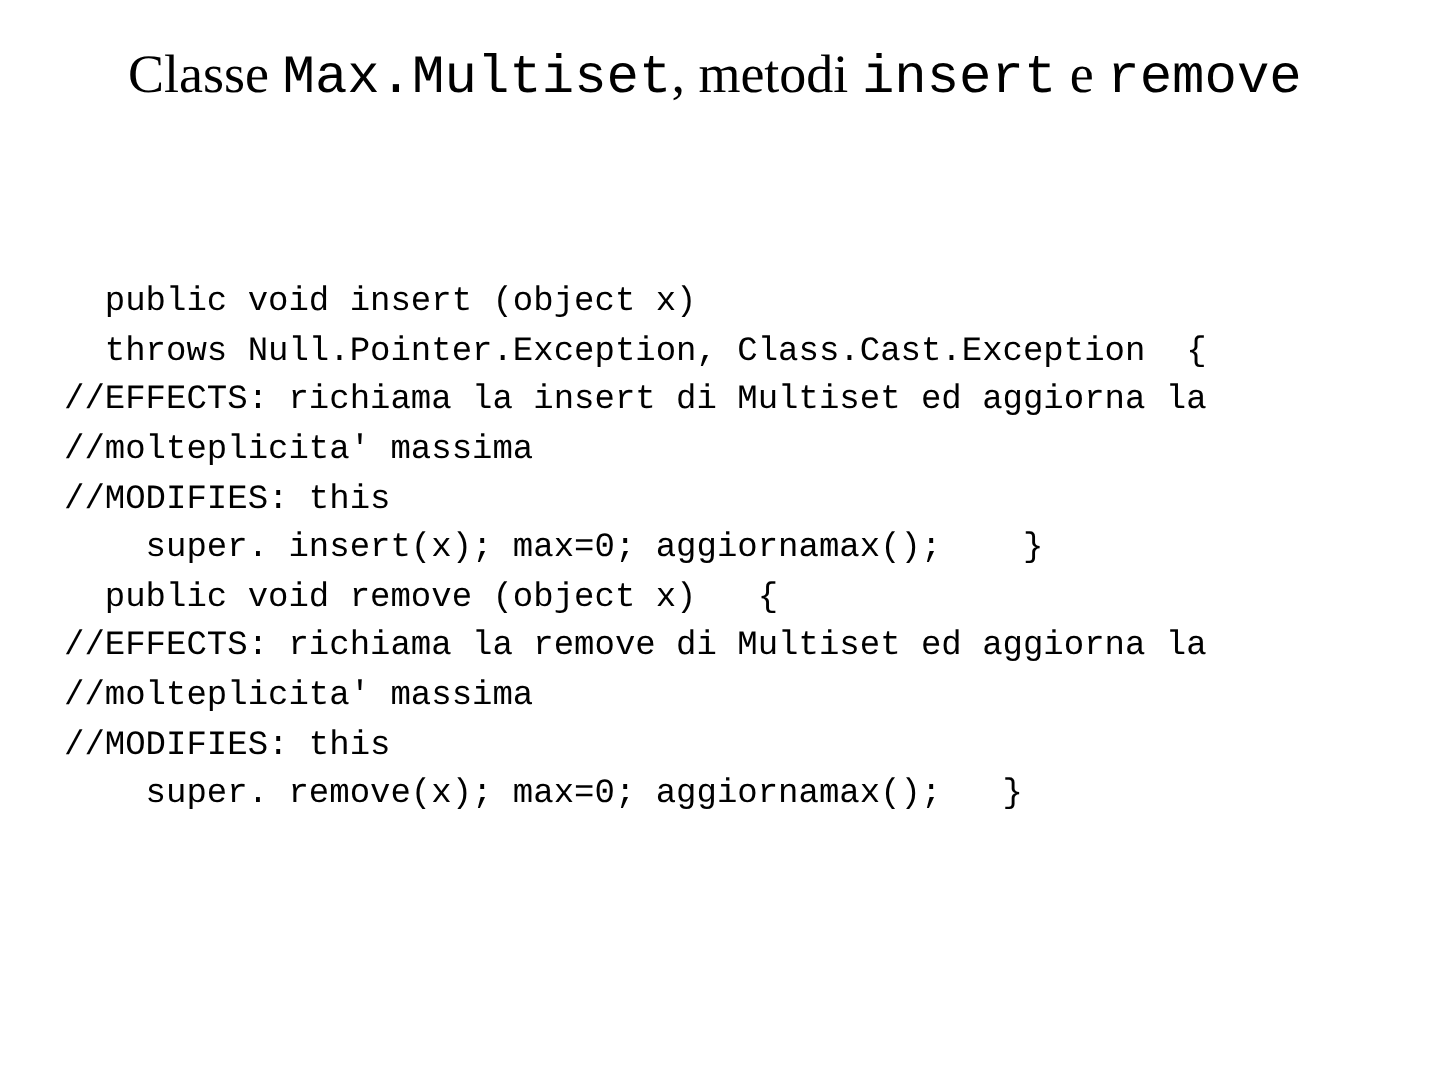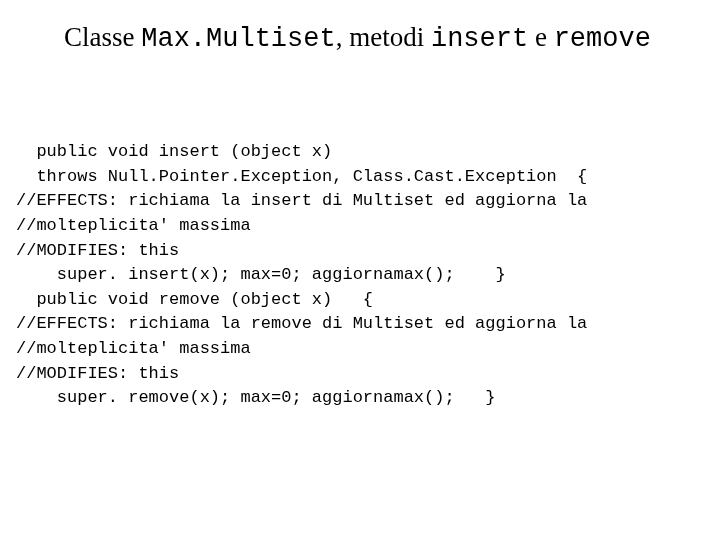--- a/index.html
+++ b/index.html
@@ -28,21 +28,21 @@
   }
   .title .serif {
     font-family: "Times New Roman", Times, serif;
   }
   .title .mono {
     font-family: "Courier New", Courier, monospace;
   }
   .code-block {
     position: absolute;
     top: 140px;
-    left: 16px;
+    left: 32px;
     right: 30px;
     font-family: "Courier New", Courier, monospace;
     font-size: 17px;
     line-height: 1.45;
     white-space: pre;
   }
 </style>
 </head>
 <body>
 

